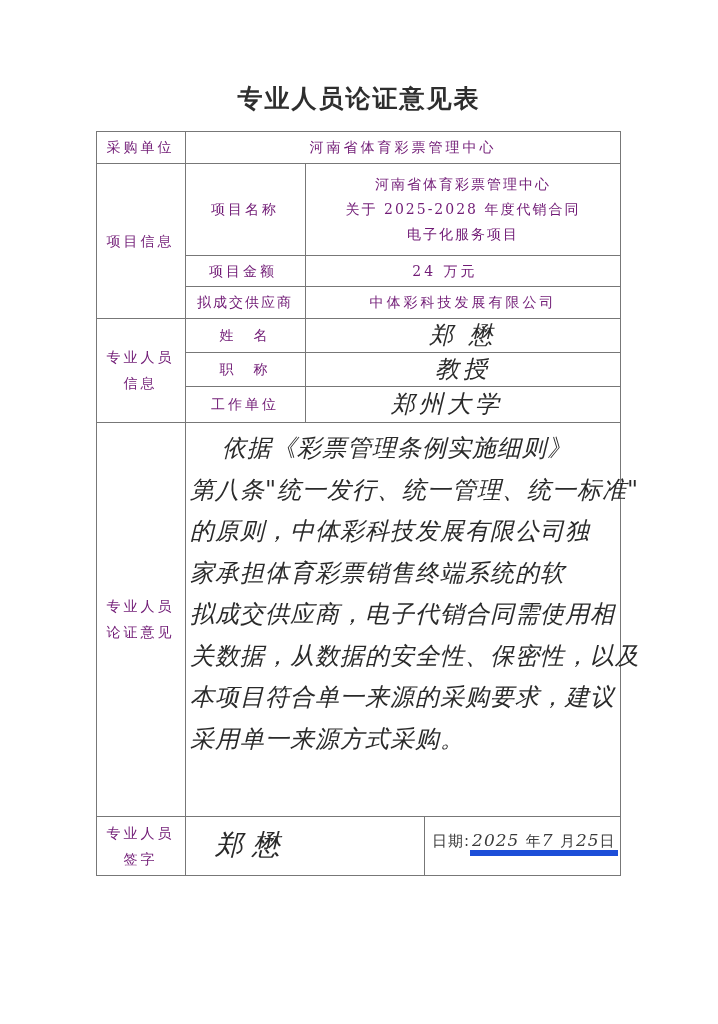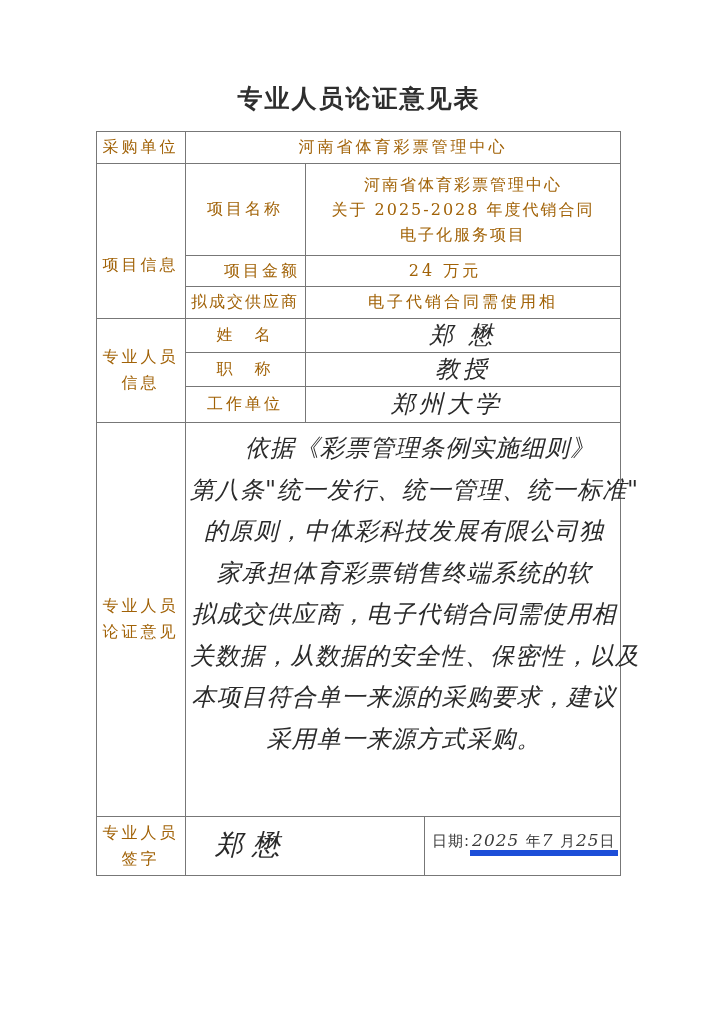--- a/index.html
+++ b/index.html
@@ -10,29 +10,29 @@
   .title {
     position: absolute; left: 0; top: 82px; width: 718px; text-align: center;
     font-family: Liberation Serif, serif;
     font-size: 25px; font-weight: bold; letter-spacing: 2px; color: #2e2e2e;
   }
   .frame { position: absolute; left: 96px; top: 131px; width: 525px; height: 745px; border: 1.5px solid #777; box-sizing: border-box; }
   .hl { position: absolute; height: 0; border-top: 1.3px solid #777; }
   .vl { position: absolute; width: 0; border-left: 1.3px solid #777; }
   .cell {
     position: absolute; display: flex; align-items: center; justify-content: center;
-    text-align: center; font-size: 16px; letter-spacing: 3px; line-height: 26px; color: #a16207;
+    text-align: center; font-size: 14px; letter-spacing: 3px; line-height: 26px; color: #701a75;
   }
   .hand {
     font-family: "DejaVu Serif", serif; font-style: italic; color: #2a2a2a;
   }
   .hand-cell { font-size: 24px; letter-spacing: 4px; }
   .opinion {
     position: absolute; left: 190px; top: 428px; width: 428px;
-    font-size: 24px; line-height: 41.5px; letter-spacing: 1px; text-align: center;
+    font-size: 24px; line-height: 41.5px; letter-spacing: 1px; text-align: left;
   }
   .opinion span { display: block; white-space: nowrap; }
   .opinion .l0 { padding-left: 32px; }
   .date {
     position: absolute; left: 432px; top: 830px; font-size: 15px; letter-spacing: 1px;
     font-family: "DejaVu Sans", "Liberation Sans", sans-serif; color: #3a3a3a;
   }
   .date .u { border-bottom: 6px solid #1d4ed8; padding: 0 2px; font-family: "DejaVu Serif", serif; font-style: italic; font-size: 17px; }
   .sig { position: absolute; left: 215px; top: 826px; font-size: 28px; }
 </style>
@@ -52,31 +52,31 @@
 <div class="hl" style="left:96px; top:422px; width:525px;"></div>
 <div class="hl" style="left:96px; top:816px; width:525px;"></div>
 
 <div class="vl" style="left:185px; top:131px; height:745px;"></div>
 <div class="vl" style="left:305px; top:163px; height:259px;"></div>
 <div class="vl" style="left:424px; top:816px; height:60px;"></div>
 
 <div class="cell" style="left:96px; top:131px; width:89px; height:32px;">采购单位</div>
 <div class="cell" style="left:185px; top:131px; width:436px; height:32px;">河南省体育彩票管理中心</div>
 
-<div class="cell" style="left:96px; top:163px; width:89px; height:155px;margin-top:24px;">项目信息</div>
+<div class="cell" style="left:96px; top:163px; width:89px; height:155px;">项目信息</div>
 <div class="cell" style="left:185px; top:163px; width:120px; height:92px;">项目名称</div>
 <div class="cell" style="left:305px; top:163px; width:316px; height:92px; flex-direction:column; line-height:25px; letter-spacing:2px;">
   <span>河南省体育彩票管理中心</span>
   <span>关于 2025-2028 年度代销合同</span>
   <span>电子化服务项目</span>
 </div>
-<div class="cell" style="left:202px; top:255px; width:120px; height:31px;">项目金额</div>
+<div class="cell" style="left:183px; top:255px; width:120px; height:31px;">项目金额</div>
 <div class="cell" style="left:305px; top:255px; width:280px; height:31px;">24 万元</div>
 <div class="cell" style="left:185px; top:286px; width:120px; height:32px; letter-spacing:2px;">拟成交供应商</div>
-<div class="cell" style="left:305px; top:286px; width:316px; height:32px;">电子代销合同需使用相</div>
+<div class="cell" style="left:305px; top:286px; width:316px; height:32px;">中体彩科技发展有限公司</div>
 
 <div class="cell" style="left:96px; top:318px; width:89px; height:104px; flex-direction:column;">
   <span>专业人员</span>
   <span>信息</span>
 </div>
 <div class="cell" style="left:185px; top:318px; width:120px; height:34px;">姓　名</div>
 <div class="cell hand hand-cell" style="left:305px; top:318px; width:316px; height:34px;">郑 懋</div>
 <div class="cell" style="left:185px; top:352px; width:120px; height:34px;">职　称</div>
 <div class="cell hand hand-cell" style="left:305px; top:352px; width:316px; height:34px;">教授</div>
 <div class="cell" style="left:185px; top:386px; width:120px; height:36px;">工作单位</div>

